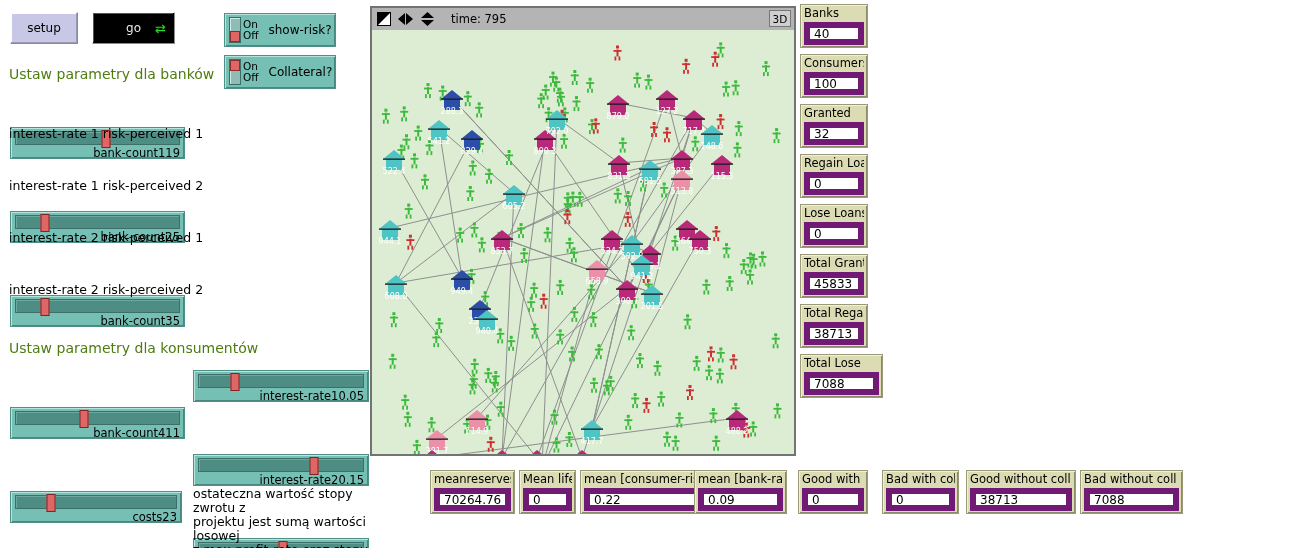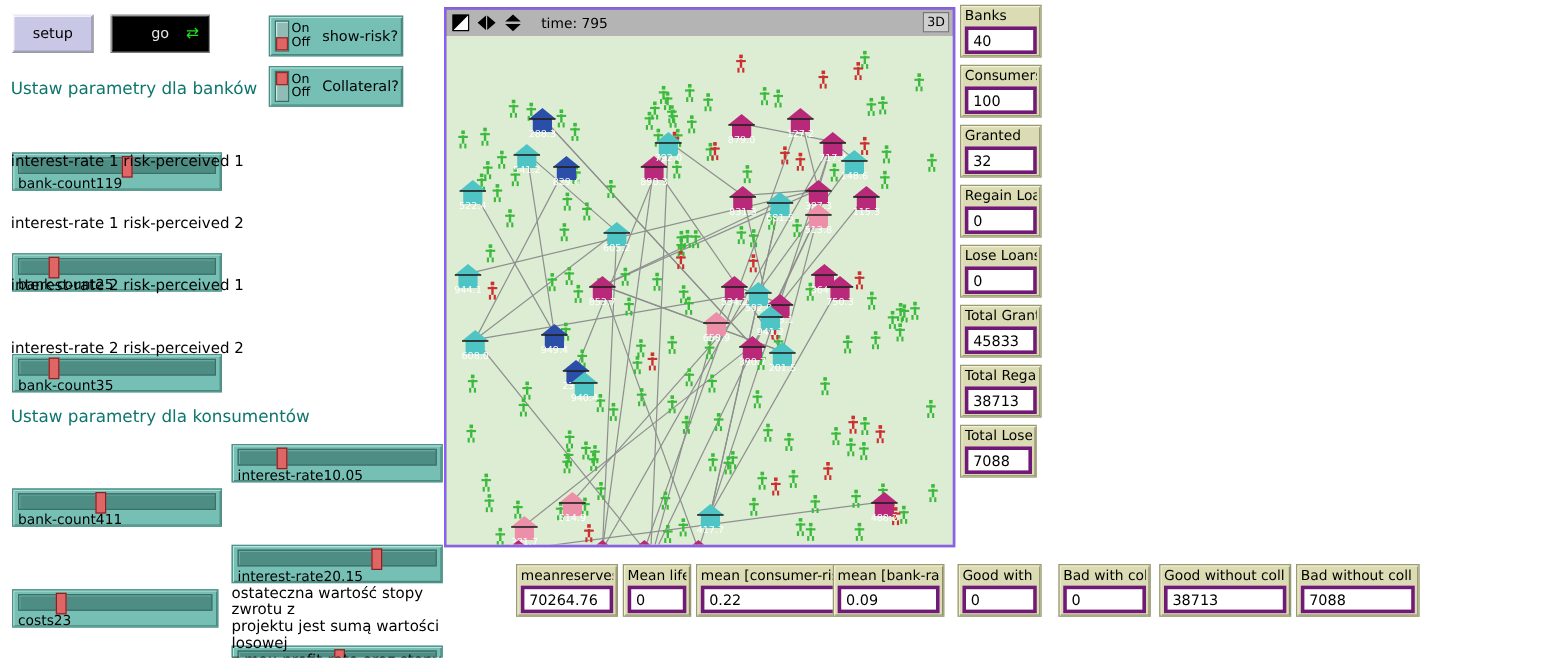--- a/index.html
+++ b/index.html
@@ -70,44 +70,44 @@
     height: 14px; background: #4e8d84;
     border: 1px solid #3b6f68;
     box-shadow: inset 1px 1px 0 #6ea79e;
     position: relative;
   }
   .sl-knob {
     position: absolute; top: -2px; width: 9px; height: 18px;
     background: #e06565; border: 1px solid #7d2626;
     transform: translateX(-50%);
   }
-  .sl-row { display:flex; justify-content: flex-start; font-size: 11.5px; color:#000; margin-top: 1px; }
+  .sl-row { display:flex; justify-content: flex-end; font-size: 11.5px; color:#000; margin-top: 1px; }
 
   
   .note { font-size: 12.5px; color:#000; line-height: 14px; }
-  .note-big { font-size: 14px; color:#0f766e; }
+  .note-big { font-size: 14px; color:#4d7c0f; }
 
   
   .nl-monitor {
     background: #dcdcb4;
     border: 1px solid #9a9a78;
     box-shadow: inset 1px 1px 0 #f0f0d2, inset -1px -1px 0 #8b8b6a;
     padding: 2px 3px;
     display: flex; flex-direction: column;
   }
   .mon-title { font-size: 11.5px; color:#000; white-space: nowrap; overflow: hidden; line-height: 13px; }
   .mon-val {
-    background: #ffffff; border: 3px solid #701a75;
+    background: #ffffff; border: 6px solid #701a75;
     font-size: 12px; color: #000; padding: 1px 4px; margin-top: 2px;
     flex: 1; display: flex; align-items: center;
     overflow: hidden; white-space: nowrap;
   }
 
   
-  .view-wrap { border: 2px solid #8b5cf6; background: #404040; }
+  .view-wrap { border: 2px solid #737373; background: #fde047; }
   .view-bar { height: 22px; background: #b4b4b4; display:flex; align-items:center; position:relative; }
   .view-bar .ic { margin-left: 5px; display:flex; align-items:center; }
   .view-time { font-size: 11.5px; color:#000; margin-left: 16px; }
   .btn-3d {
     position:absolute; right: 3px; top: 2px; height: 17px; min-width: 22px;
     background: #cfcfcf; border:1px solid #777; font-size: 10.5px;
     display:flex; align-items:center; justify-content:center; color:#000;
   }
   .world { background: #dcedd3; position: relative; overflow: hidden; }
   .world svg { display:block; }
@@ -1625,21 +1625,21 @@
         <div class="mon-val">0</div>
       </div>
       <div class="abs nl-monitor" style="left:800px; top:254px; width:68px; height:44px;">
         <div class="mon-title">Total Granted</div>
         <div class="mon-val">45833</div>
       </div>
       <div class="abs nl-monitor" style="left:800px; top:304px; width:68px; height:44px;">
         <div class="mon-title">Total Regain</div>
         <div class="mon-val">38713</div>
       </div>
-      <div class="abs nl-monitor" style="left:800px; top:354px; width:64px; height:44px;">
+      <div class="abs nl-monitor" style="left:800px; top:354px; width:83px; height:44px;">
         <div class="mon-title">Total Lose</div>
         <div class="mon-val">7088</div>
       </div>
     </div>
 
   <div id="monitors-bottom">
       <div class="abs nl-monitor" style="left:430px; top:470px; width:85px; height:44px;">
         <div class="mon-title">meanreserves</div>
         <div class="mon-val">70264.76</div>
       </div>

